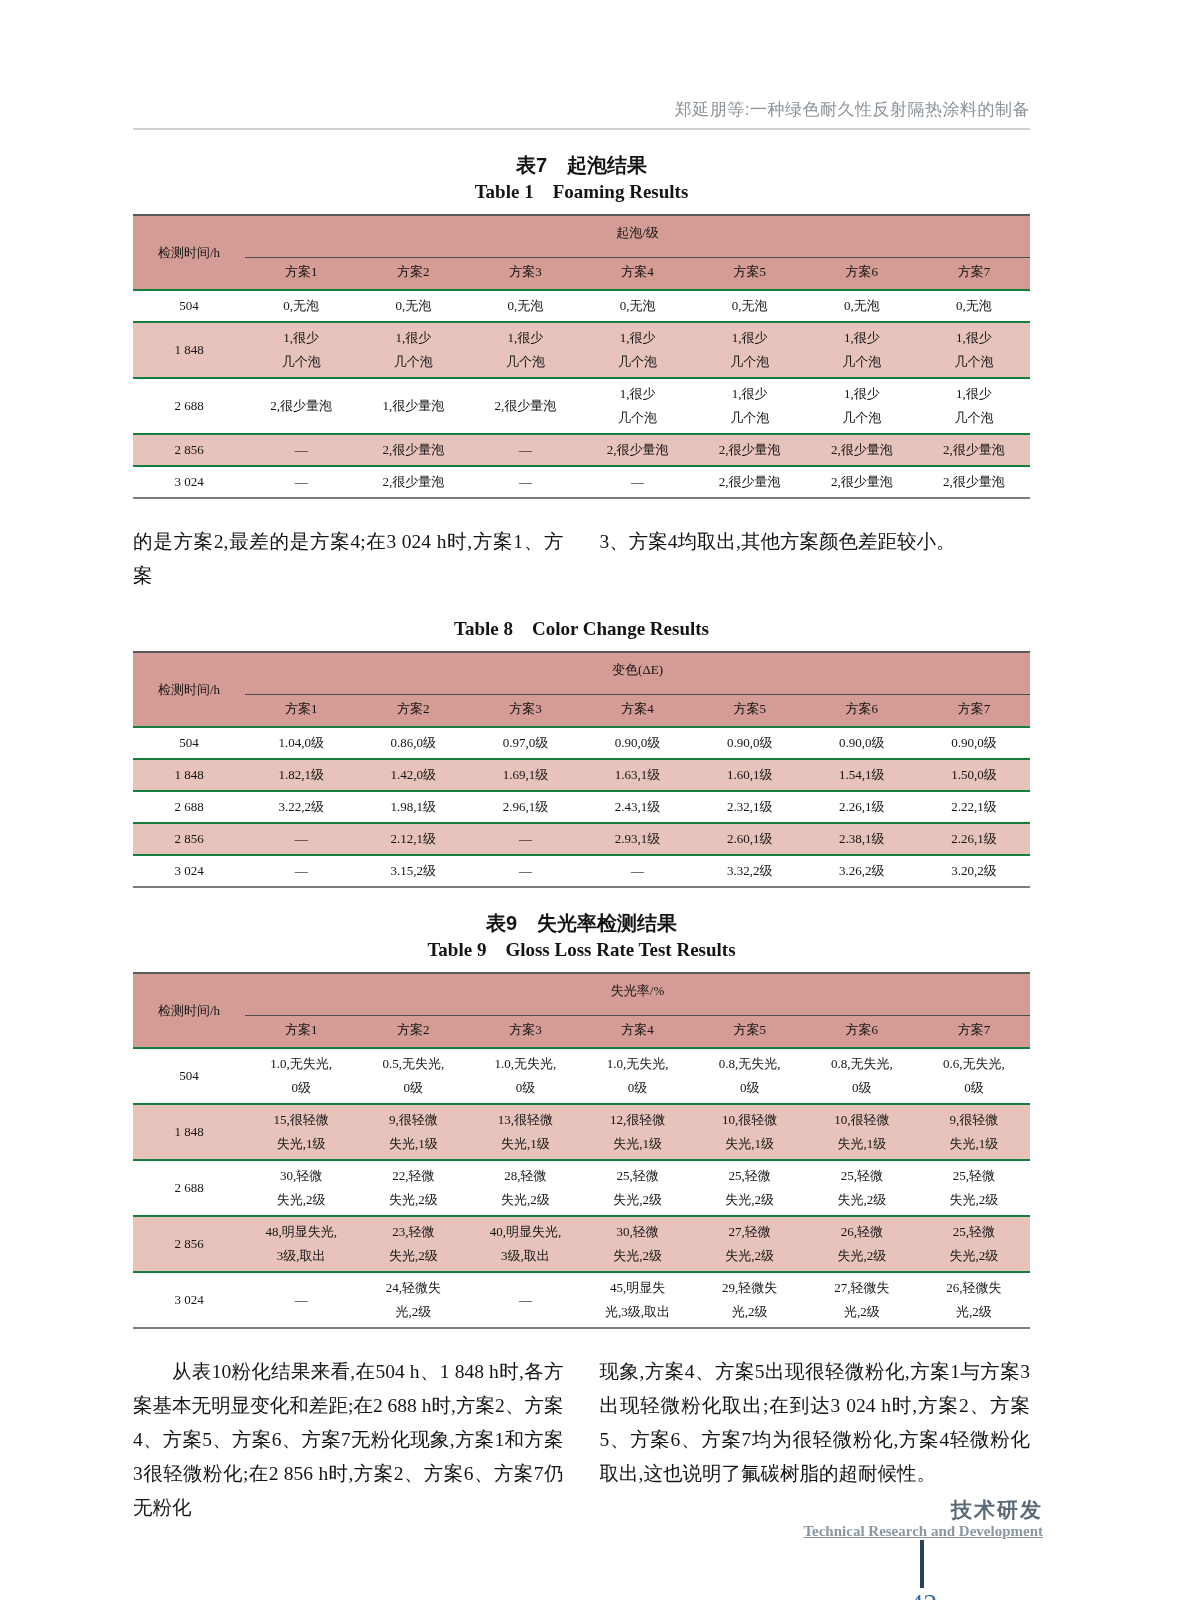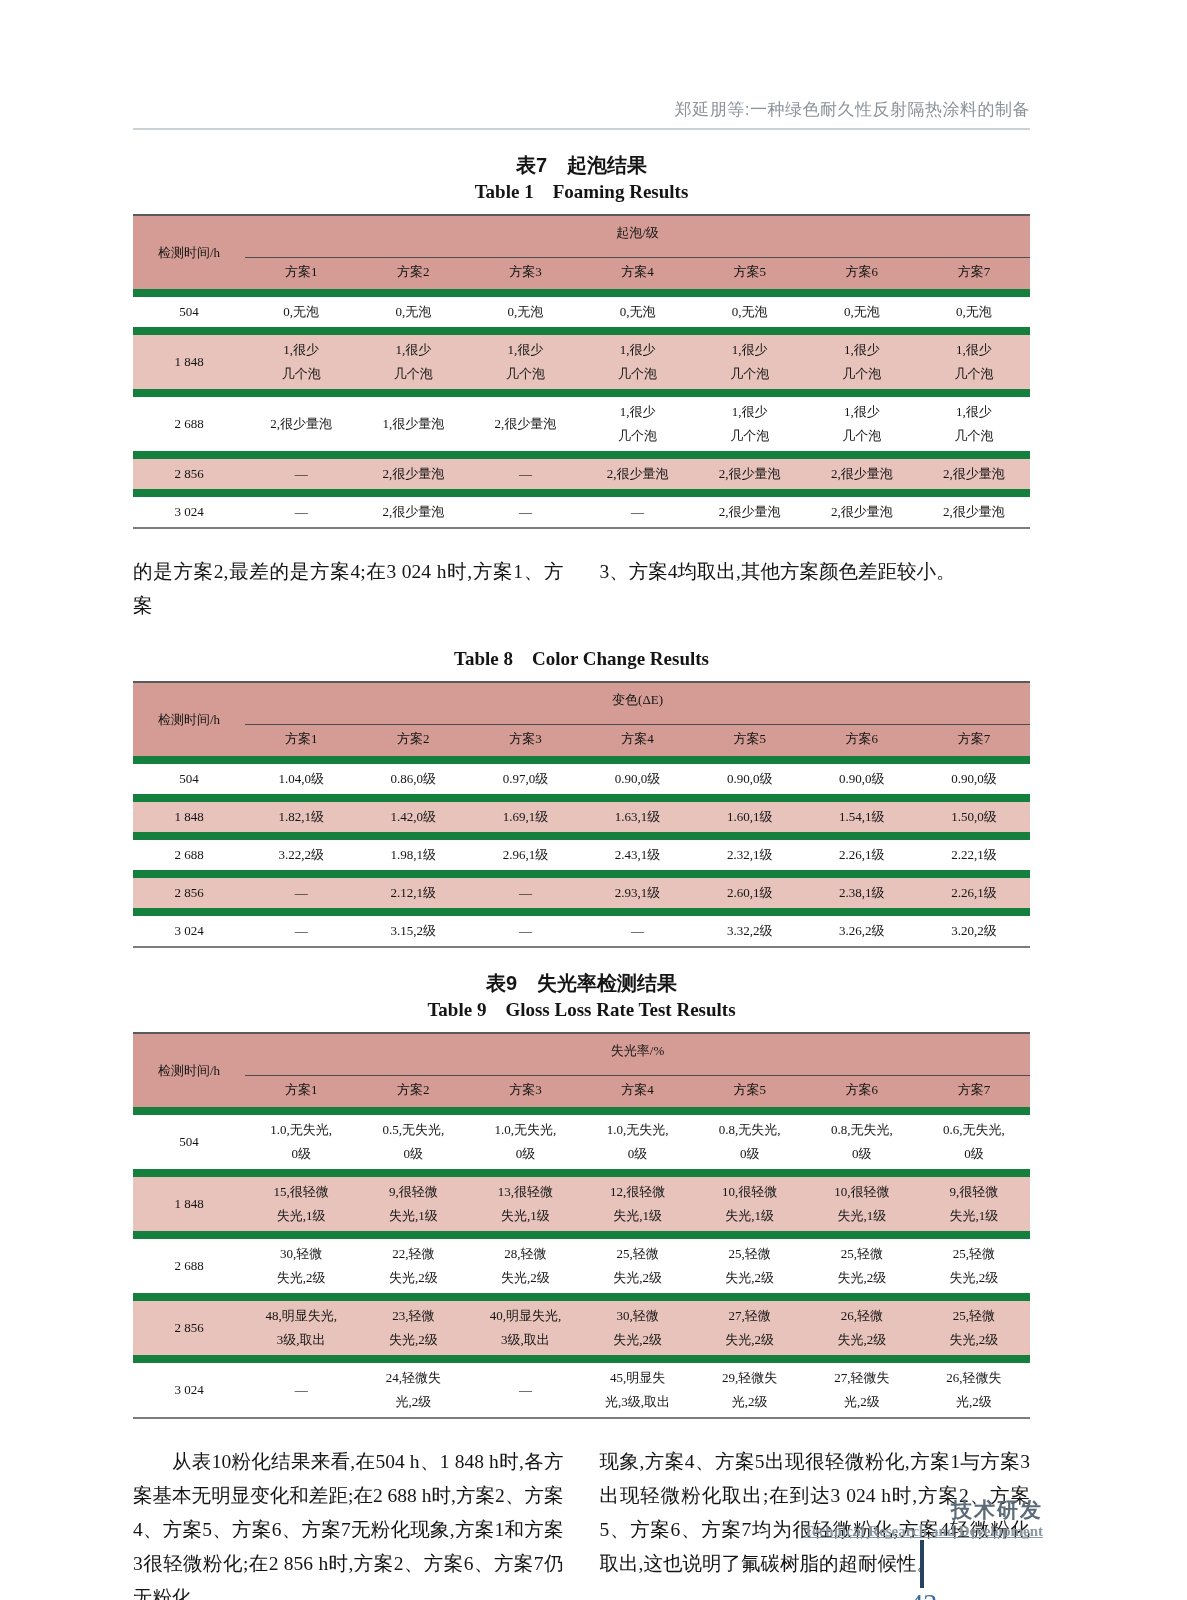--- a/index.html
+++ b/index.html
@@ -43,21 +43,21 @@
     border-top:2px solid #5a5a5a;border-bottom:2px solid #7d7d7d;
     font-size:13px;
   }
   table.data-table th,table.data-table td{
     text-align:center;vertical-align:middle;font-weight:normal;
     padding:3px 2px;line-height:24px;white-space:pre-line;
   }
   table.data-table thead th{background:var(--table-header-bg);}
   table.data-table thead th.span-head{border-bottom:1px solid #4d4d4d;padding:5px 2px 12px;}
   table.data-table thead tr:last-child th{padding:2px 2px 5px;}
-  table.data-table tbody tr{border-top:8px solid #15803d;}
+  table.data-table tbody tr{border-top:2px solid #15803d;}
   table.data-table tbody tr:nth-child(even){background:var(--table-stripe-bg);}
   table.data-table tbody td{height:30px;}
 
   
   .two-col{display:flex;gap:36px;margin-top:26px;}
   .two-col .col{
     flex:1;font-size:19.5px;line-height:34px;text-align:justify;
   }
   .two-col .col.indent{text-indent:2em;}
 

